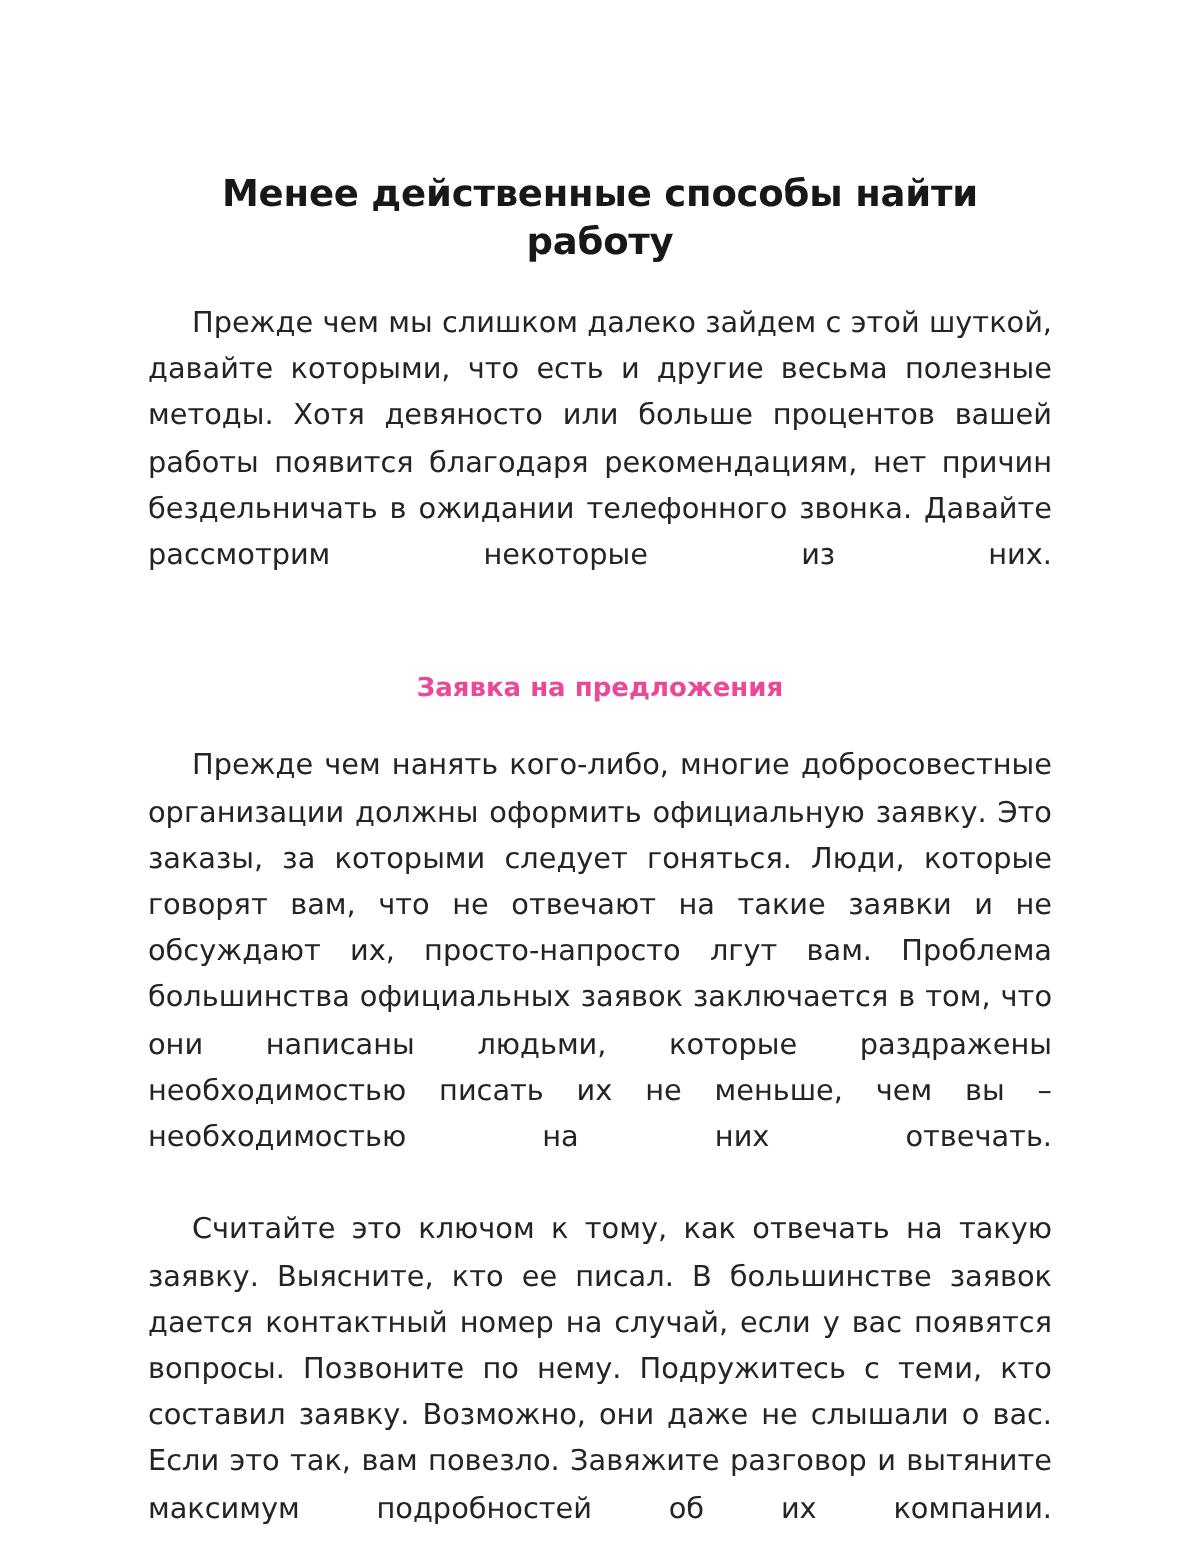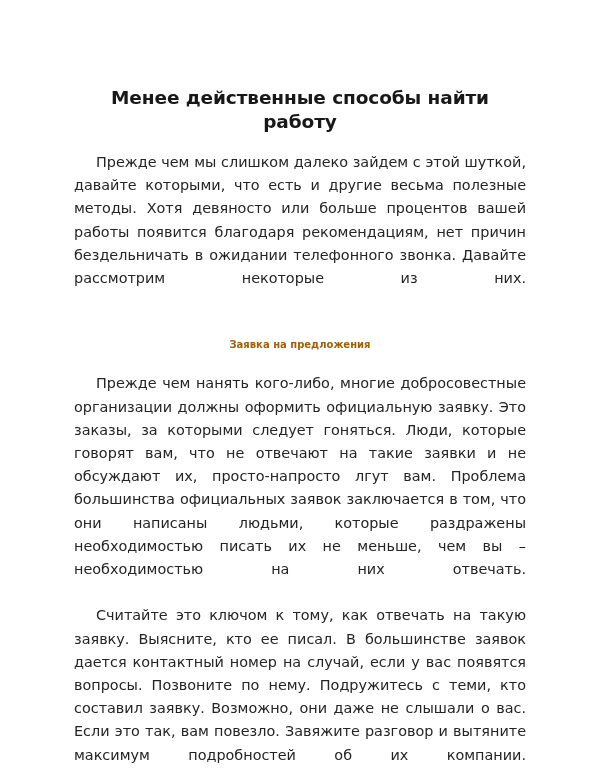--- a/index.html
+++ b/index.html
@@ -35,25 +35,25 @@
     font-weight: bold;
     text-align: center;
     letter-spacing: -0.1px;
     line-height: 24px;
     color: #181818;
     padding-top: 86px;
   }
   .section-heading {
     margin: 0;
     padding: 0;
-    font-size: 10px;
+    font-size: 13px;
     font-weight: bold;
     text-align: center;
     line-height: 22px;
-    color: #a16207;
+    color: #ec4899;
     padding-top: 21px;
   }
   p.para {
     margin: 0;
     padding: 0;
     font-size: 14.4px;
     line-height: 23.2px;
     text-align: justify;
     text-justify: inter-word;
     text-indent: 22px;

